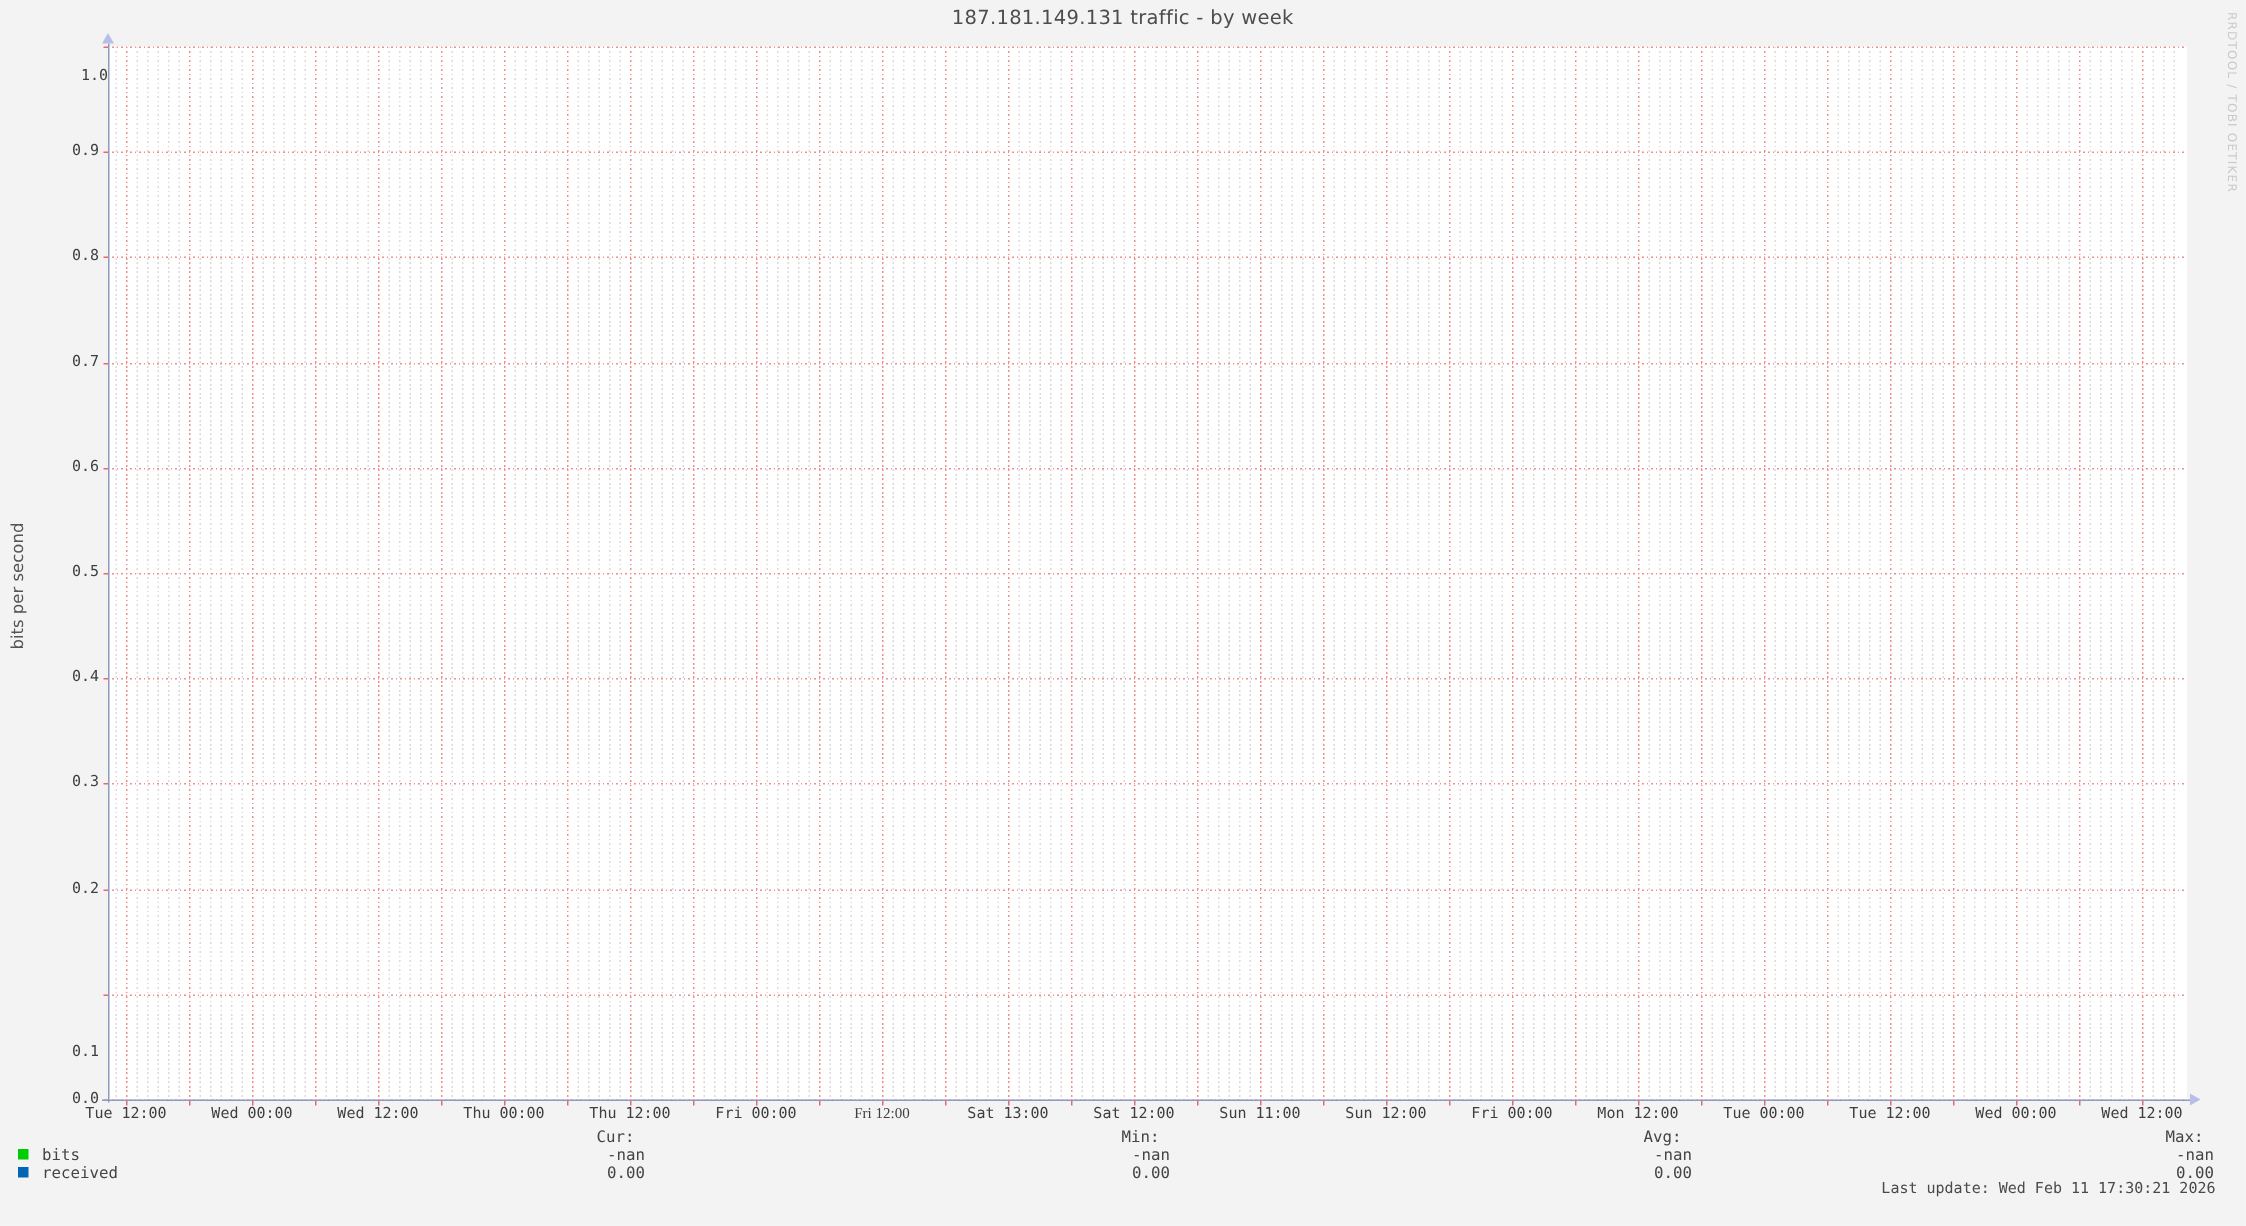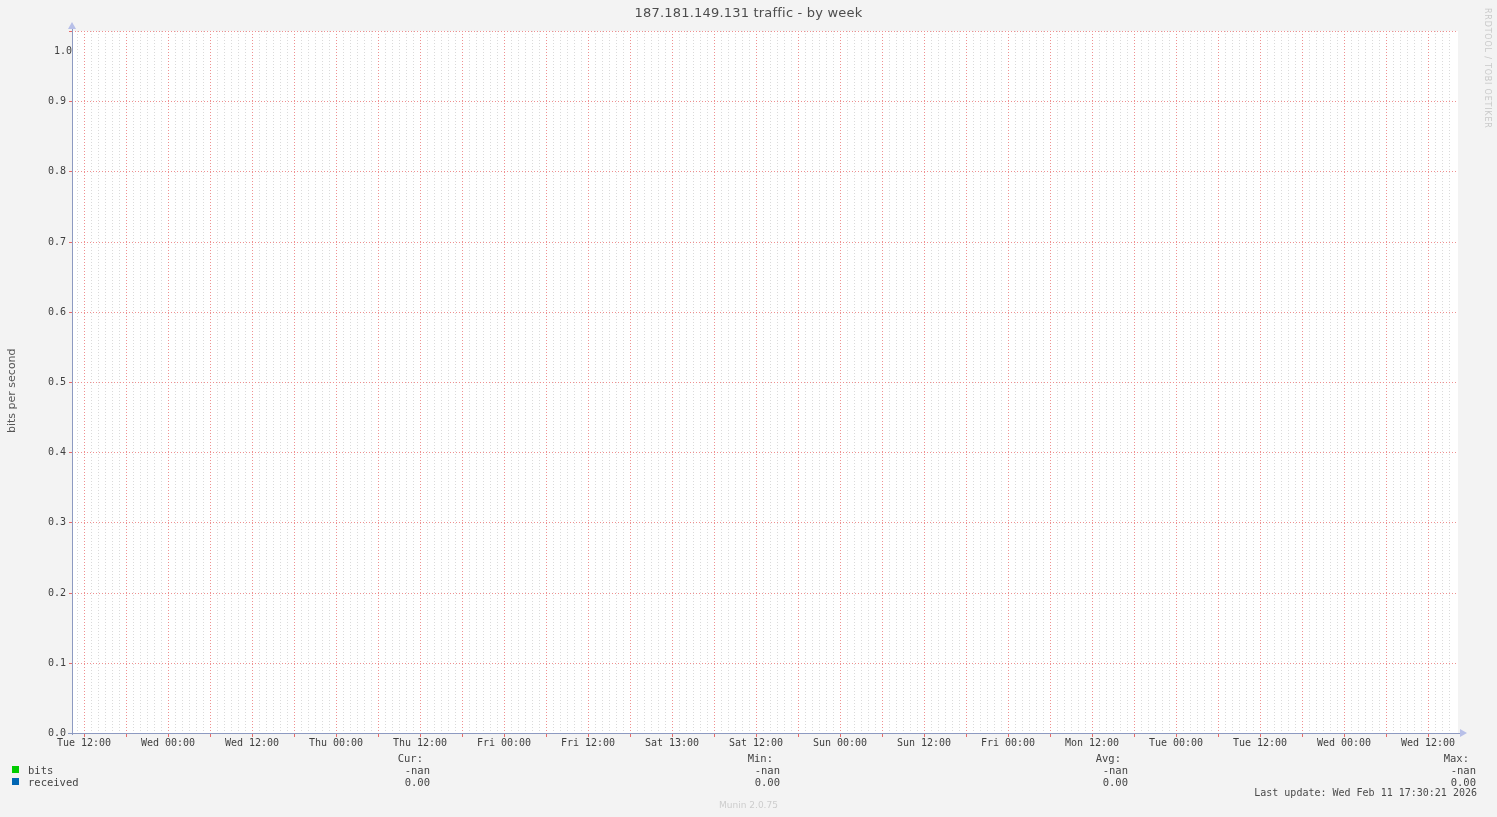--- a/index.html
+++ b/index.html
@@ -293,53 +293,52 @@
   <div id="axis-labels">
       <div class="y-tick-label" style="left: 32px; top: 25px; margin-top: 20px;">1.0</div>
       <div class="y-tick-label" style="left: 26px; top: 95px;">0.9</div>
       <div class="y-tick-label" style="left: 26px; top: 165px;">0.8</div>
       <div class="y-tick-label" style="left: 26px; top: 236px;">0.7</div>
       <div class="y-tick-label" style="left: 26px; top: 306px;">0.6</div>
       <div class="y-tick-label" style="left: 26px; top: 376px;">0.5</div>
       <div class="y-tick-label" style="left: 26px; top: 446px;">0.4</div>
       <div class="y-tick-label" style="left: 26px; top: 516px;">0.3</div>
       <div class="y-tick-label" style="left: 26px; top: 587px;">0.2</div>
-      <div class="y-tick-label" style="left: 26px; top: 657px; text-align: right;">0.1</div>
+      <div class="y-tick-label" style="left: 26px; top: 696px; text-align: right;">0.1</div>
       <div class="y-tick-label" style="left: 26px; top: 727px;">0.0</div>
       <div class="x-tick-label" style="left: 46px;">Tue 12:00</div>
       <div class="x-tick-label" style="left: 130px;">Wed 00:00</div>
       <div class="x-tick-label" style="left: 214px;">Wed 12:00</div>
       <div class="x-tick-label" style="left: 298px;">Thu 00:00</div>
       <div class="x-tick-label" style="left: 382px;">Thu 12:00</div>
       <div class="x-tick-label" style="left: 466px;">Fri 00:00</div>
-      <div class="x-tick-label" style="left: 550px;">Fri 12:00</div>
+      <div class="x-tick-label" style="left: 550px; font-family: Liberation Serif, serif;">Fri 12:00</div>
       <div class="x-tick-label" style="left: 634px;">Sat 13:00</div>
       <div class="x-tick-label" style="left: 718px;">Sat 12:00</div>
-      <div class="x-tick-label" style="left: 802px;">Sun 00:00</div>
+      <div class="x-tick-label" style="left: 802px;">Sun 11:00</div>
       <div class="x-tick-label" style="left: 886px;">Sun 12:00</div>
       <div class="x-tick-label" style="left: 970px;">Fri 00:00</div>
       <div class="x-tick-label" style="left: 1054px;">Mon 12:00</div>
       <div class="x-tick-label" style="left: 1138px;">Tue 00:00</div>
       <div class="x-tick-label" style="left: 1222px;">Tue 12:00</div>
       <div class="x-tick-label" style="left: 1306px;">Wed 00:00</div>
       <div class="x-tick-label" style="left: 1390px;">Wed 12:00</div>
     </div>
   <div id="legend">
       <div class="legend-row" style="top: 764px;">
         <div class="legend-swatch" style="background: rgb(0, 204, 0);"></div>
         <div class="legend-label">bits</div>
       </div>
       <div class="legend-row" style="top: 776px;">
         <div class="legend-swatch" style="background: rgb(0, 102, 179);"></div>
         <div class="legend-label">received</div>
       </div>
     </div>
 
   <div id="last-update">Last update: Wed Feb 11 17:30:21 2026</div>
-  <div id="munin-version">Munin 2.0.75</div>
 <div class="x-axis-tick" style="left: 84px;"></div>
     <div class="x-axis-tick" style="left: 126px;"></div>
     <div class="x-axis-tick" style="left: 168px;"></div>
     <div class="x-axis-tick" style="left: 210px;"></div>
     <div class="x-axis-tick" style="left: 252px;"></div>
     <div class="x-axis-tick" style="left: 294px;"></div>
     <div class="x-axis-tick" style="left: 336px;"></div>
     <div class="x-axis-tick" style="left: 378px;"></div>
     <div class="x-axis-tick" style="left: 420px;"></div>
     <div class="x-axis-tick" style="left: 462px;"></div>

